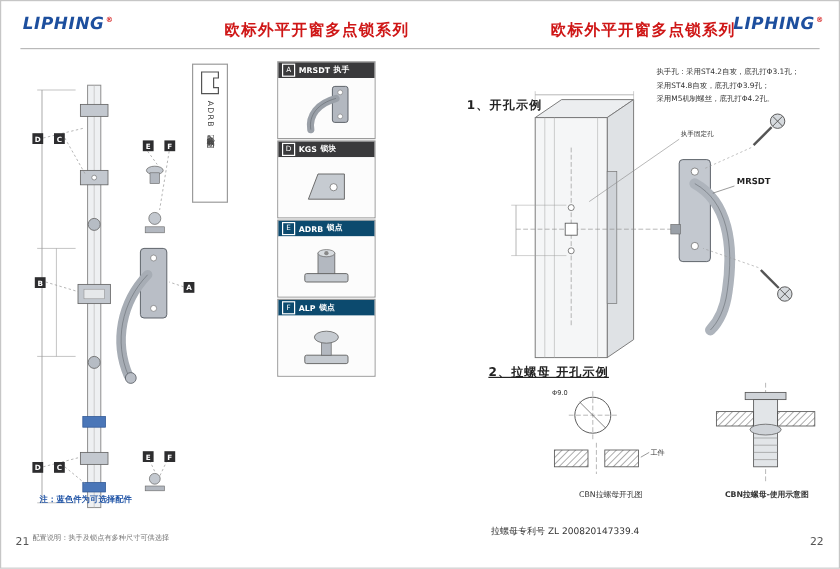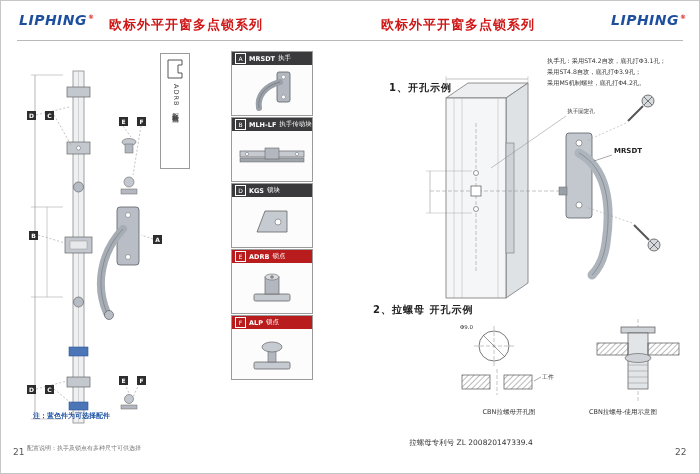--- a/index.html
+++ b/index.html
@@ -1,51 +1,51 @@
 <!DOCTYPE html>
 <html><head>
 <meta charset="utf-8">
 <style>
   html,body{margin:0;padding:0;background:#dcdcdc;}
   .sheet{position:relative;width:700px;height:474px;background:#fff;overflow:hidden;
          font-family:"DejaVu Sans","Liberation Sans",sans-serif;border:1px solid #c6c6c6;box-sizing:border-box;}
   .logo{position:absolute;top:11px;font-size:14px;font-weight:bold;font-style:italic;color:#1d4f9e;letter-spacing:.5px;}
   .logo-l{left:18px;}  .logo-r{left:610px;}
   .reg{color:#d42020;font-size:6px;font-style:normal;vertical-align:super;margin-left:1px;}
-  .title{position:absolute;top:15px;width:232px;text-align:left;font-size:13px;font-weight:bold;color:#cf1717;letter-spacing:1px;}
+  .title{position:absolute;top:15px;width:232px;text-align:right;font-size:13px;font-weight:bold;color:#cf1717;letter-spacing:1px;}
   .title-l{left:108px;} .title-r{left:380px;}
   .hline{position:absolute;left:16px;right:16px;top:39px;height:1px;background:#b9b9b9;}
 
   .exploded{position:absolute;left:16px;top:46px;}
   .xsec-box{position:absolute;left:159px;top:52px;width:30px;height:116px;border:1px solid #9b9b9b;
             display:flex;flex-direction:column;align-items:center;padding-top:3px;box-sizing:border-box;background:#fff;}
   .vtext{writing-mode:vertical-rl;font-size:6.5px;color:#444;letter-spacing:1px;margin-top:3px;}
 
   .parts{position:absolute;left:230px;top:50px;width:82px;}
   .pbox{border:1px solid #9b9b9b;margin-bottom:1px;background:#fff;}
   .phead{height:13px;background:#3a3a3c;display:flex;align-items:center;gap:3px;padding:0 3px;color:#fff;}
-  .pbox.green .phead{background:#b91c1c;}
+  .pbox.green .phead{background:#0c4a6e;}
   .lchip{width:9px;height:9px;border:1px solid #fff;font-size:6px;line-height:9px;text-align:center;flex:0 0 auto;}
   .pcode{font-size:6.5px;font-weight:bold;white-space:nowrap;}
-  .pname{font-size:6.5px;white-space:nowrap;}
+  .pname{font-size:6.5px;white-space:nowrap;font-weight:bold;}
   .pimg{height:50px;display:flex;align-items:center;justify-content:center;background:#fcfcfc;}
 
   .note-blue{position:absolute;left:32px;top:410px;font-size:7px;color:#2457a8;font-weight:bold;}
   .note-gray{position:absolute;left:26px;top:443px;font-size:6px;color:#777;}
   .pagenum{position:absolute;top:446px;font-size:9px;color:#555;font-weight:normal;}
   .pn-l{left:12px;} .pn-r{left:674px;}
 
   .sec-head{position:absolute;font-size:10px;font-weight:bold;color:#222;letter-spacing:1px;}
-  .sec1{left:388px;top:52px;margin-top:28px;} .sec2{left:372px;top:302px;}
+  .sec1{left:388px;top:52px;margin-top:28px;} .sec2{left:406px;top:302px;text-decoration:underline;}
   .drillnotes{position:absolute;left:546px;top:54px;width:146px;font-size:6.2px;color:#333;line-height:1.8;}
   .main-draw{position:absolute;left:415px;top:72px;}
   .fig1{position:absolute;left:455px;top:318px;}
   .fig2{position:absolute;left:588px;top:312px;}
   .figcap{position:absolute;font-size:6.5px;color:#333;width:124px;text-align:center;}
-  .cap1{left:446px;top:407px;} .cap2{left:560px;top:407px;}
+  .cap1{left:446px;top:407px;} .cap2{left:576px;top:407px;font-weight:bold;}
   .patent{position:absolute;left:370px;top:437px;width:200px;text-align:center;font-size:7.5px;color:#333;}
 </style>
 </head>
 <body>
 
 <div class="sheet">
 
   <div class="logo logo-l"><span>LIPHING</span><sup class="reg">®</sup></div>
   <div class="title title-l">欧标外平开窗多点锁系列</div>
   <div class="title title-r">欧标外平开窗多点锁系列</div>
@@ -161,36 +161,20 @@
         <span class="pcode">MRSDT</span>
         <span class="pname">执手</span>
       </div>
       <div class="pimg">
         <svg width="74" height="48" viewBox="0 0 74 48">
           <rect x="42" y="6" width="13" height="30" rx="2" fill="#b3b8c0" stroke="#5a5f66" stroke-width="0.8"></rect>
           <circle cx="48.5" cy="11" r="2" fill="#fff" stroke="#777" stroke-width="0.5"></circle>
           <circle cx="48.5" cy="31" r="2" fill="#fff" stroke="#777" stroke-width="0.5"></circle>
           <path d="M45 16 C30 20 22 30 24 42" stroke="#9aa0a8" stroke-width="6" fill="none" stroke-linecap="round"></path>
           <path d="M45 16 C30 20 22 30 24 42" stroke="#5a5f66" stroke-width="0.7" fill="none" opacity="0.6"></path>
-        </svg>
-      </div>
-    </div>
-    <div class="pbox">
-      <div class="phead">
-        <span class="lchip">B</span>
-        <span class="pcode">MLH-LF</span>
-        <span class="pname">执手传动块</span>
-      </div>
-      <div class="pimg">
-        <svg width="74" height="48" viewBox="0 0 74 48">
-          <rect x="5" y="19" width="64" height="6" fill="#c6cbd1" stroke="#666" stroke-width="0.7"></rect>
-          <rect x="5" y="26" width="64" height="4" fill="#9fa5ad" stroke="#666" stroke-width="0.5"></rect>
-          <rect x="30" y="16" width="14" height="11" fill="#b3b8c0" stroke="#666" stroke-width="0.6"></rect>
-          <circle cx="12" cy="22" r="1.6" fill="#fff" stroke="#666" stroke-width="0.5"></circle>
-          <circle cx="62" cy="22" r="1.6" fill="#fff" stroke="#666" stroke-width="0.5"></circle>
         </svg>
       </div>
     </div>
     <div class="pbox">
       <div class="phead">
         <span class="lchip">D</span>
         <span class="pcode">KGS</span>
         <span class="pname">锁块</span>
       </div>
       <div class="pimg">

